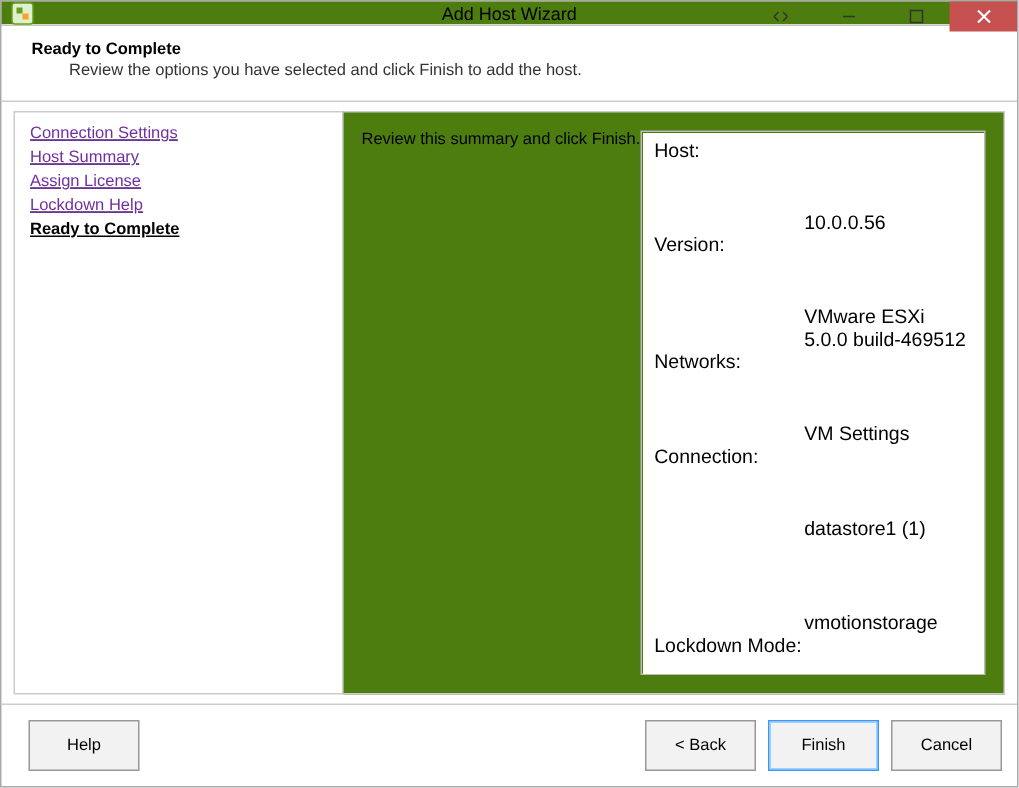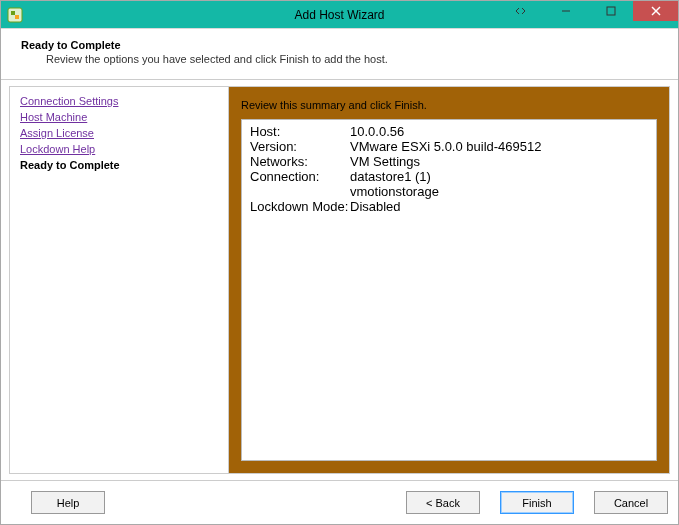--- a/index.html
+++ b/index.html
@@ -17,22 +17,22 @@
     width: 679px;
     height: 525px;
     border: 1px solid #a9a9a9;
     background: #fff;
     position: relative;
     display: flex;
     flex-direction: column;
   }
   
   .titlebar {
-    height: 28px;
-    background: #14b8a6;
+    height: 16px;
+    background: #4d7c0f;
     display: flex;
     align-items: center;
     position: relative;
     border-bottom: 1px solid #d9d9d9;
   }
   .titlebar .app-icon {
     width: 16px;
     height: 16px;
     margin-left: 6px;
     display: flex;
@@ -94,20 +94,21 @@
     padding: 6px 8px 6px 8px;
     gap: 0;
     min-height: 0;
   }
   .steps {
     width: 220px;
     border: 1px solid #ccc;
     border-right: 1px solid #ccc;
     padding: 6px 10px;
     background: #fff;
+    text-decoration: underline;
   }
   .steps a {
     display: block;
     color: #7030a0;
     text-decoration: underline;
     font-size: 11px;
     line-height: 16px;
     cursor: pointer;
   }
   .steps .current {
@@ -116,23 +117,23 @@
     color: #000;
     font-size: 11px;
     line-height: 16px;
     margin-top: 0;
   }
   .content {
     flex: 1;
     border: 1px solid #ccc;
     border-left: none;
     padding: 12px 12px;
-    background: #a16207;
-    display: flex;
-    flex-direction: column;
+    background: #4d7c0f;
+    display: flex;
+    flex-direction: row;
   }
   .content .instruction {
     font-size: 11px;
     color: #000;
     margin-bottom: 8px;
   }
   .summary-box {
     flex: 1;
     border: 1px solid #bbb;
     background: #fff;
@@ -143,42 +144,43 @@
   }
   .summary-row {
     display: flex;
     line-height: 15px;
   }
   .summary-row .k {
     width: 100px;
   }
   .summary-row .v {
     flex: 1;
+    margin-top: 48px;
   }
 
   
   .footer {
     border-top: 1px solid #ccc;
     padding: 10px 10px;
     display: flex;
     align-items: center;
   }
   .btn {
     min-width: 74px;
-    height: 23px;
+    height: 34px;
     border: 1px solid #999;
     background: #f2f2f2;
     font-size: 11px;
     color: #000;
     display: inline-flex;
     align-items: center;
     justify-content: center;
     padding: 0 2px;
     cursor: default;
-    margin-left: 20px;
+    margin-left: 8px;
   }
   .btn.default {
     border: 1px solid #3399ff;
     box-shadow: inset 0 0 0 1px #9ecfff;
   }
   .footer .left { }
   .footer .right { margin-left: auto; display:flex;align-items:flex-end; }
 </style>
 </head>
 <body>
@@ -220,21 +222,21 @@
   </div>
 
   <div class="header">
     <div class="h-title">Ready to Complete</div>
     <div class="h-sub">Review the options you have selected and click Finish to add the host.</div>
   </div>
 
   <div class="body">
     <div class="steps">
       <a>Connection Settings</a>
-      <a>Host Machine</a>
+      <a>Host Summary</a>
       <a>Assign License</a>
       <a>Lockdown Help</a>
       <span class="current">Ready to Complete</span>
     </div>
     <div class="content">
       <div class="instruction">Review this summary and click Finish.</div>
       <div class="summary-box">
         <div class="summary-row">
           <span class="k">Host:</span>
           <span class="v">10.0.0.56</span>

